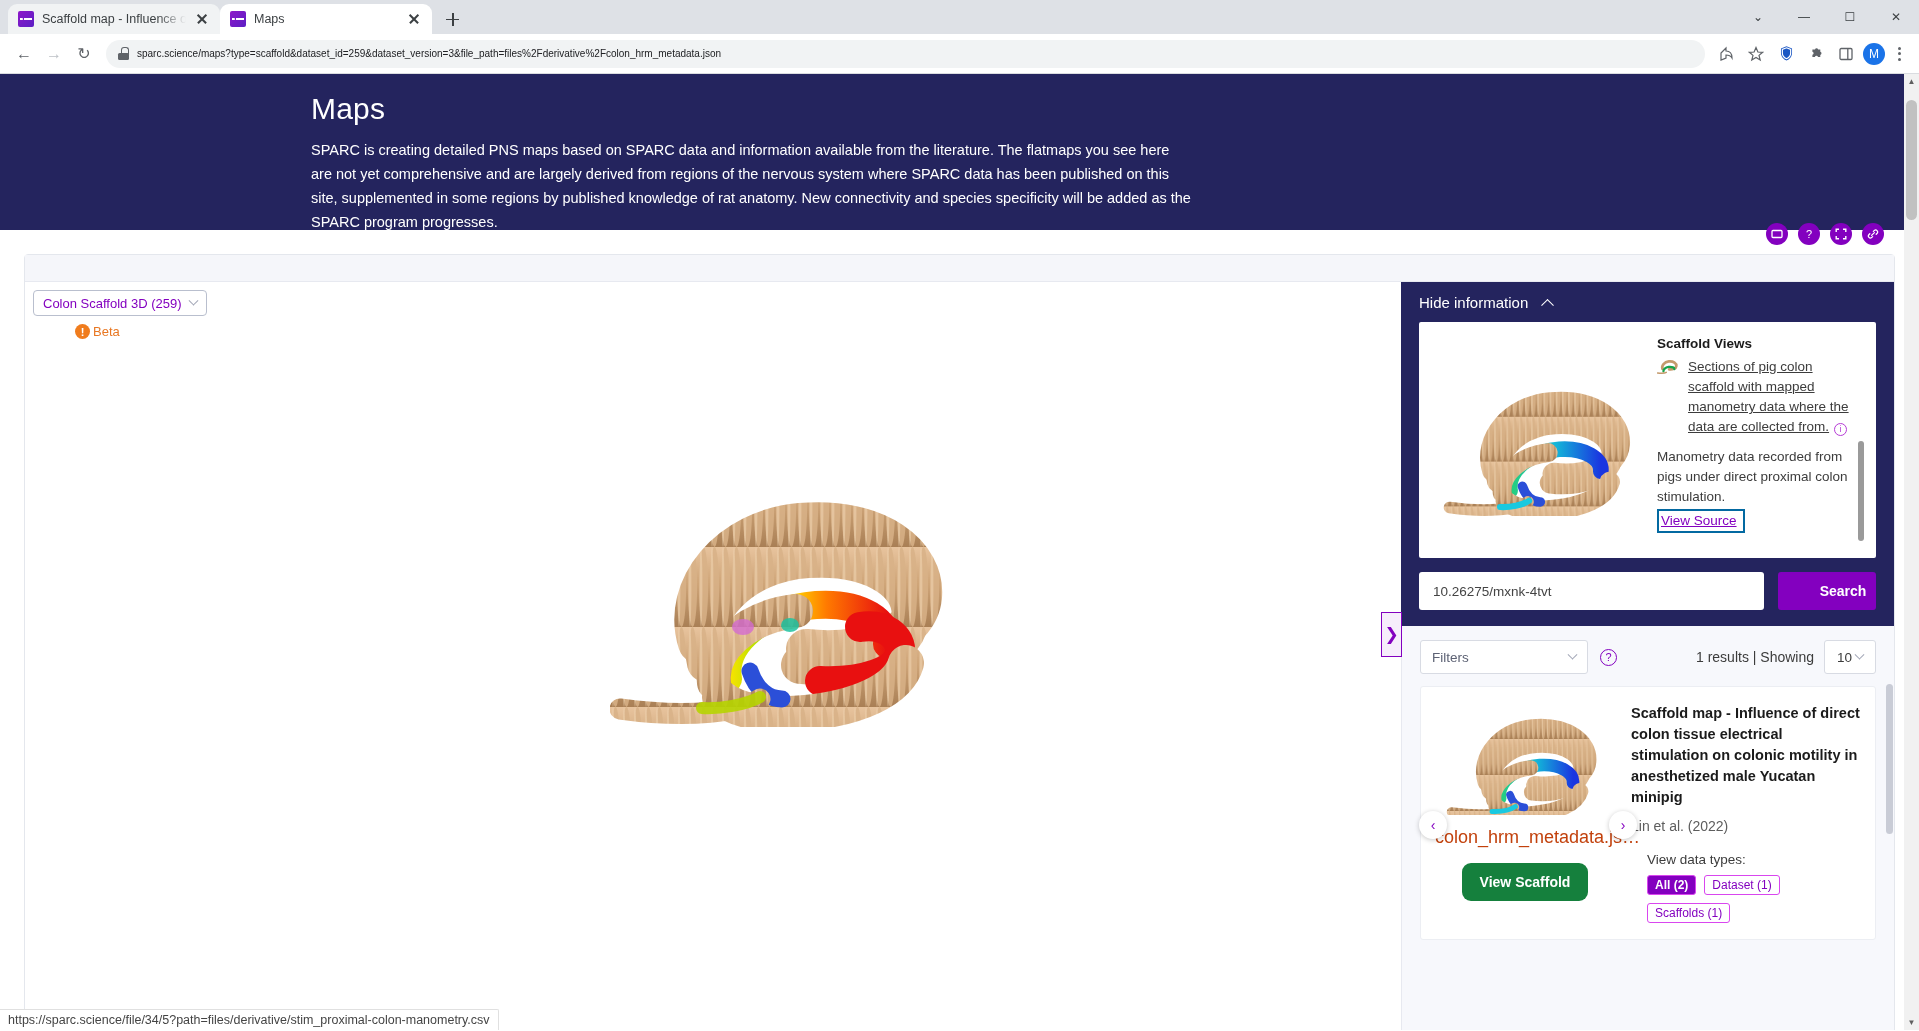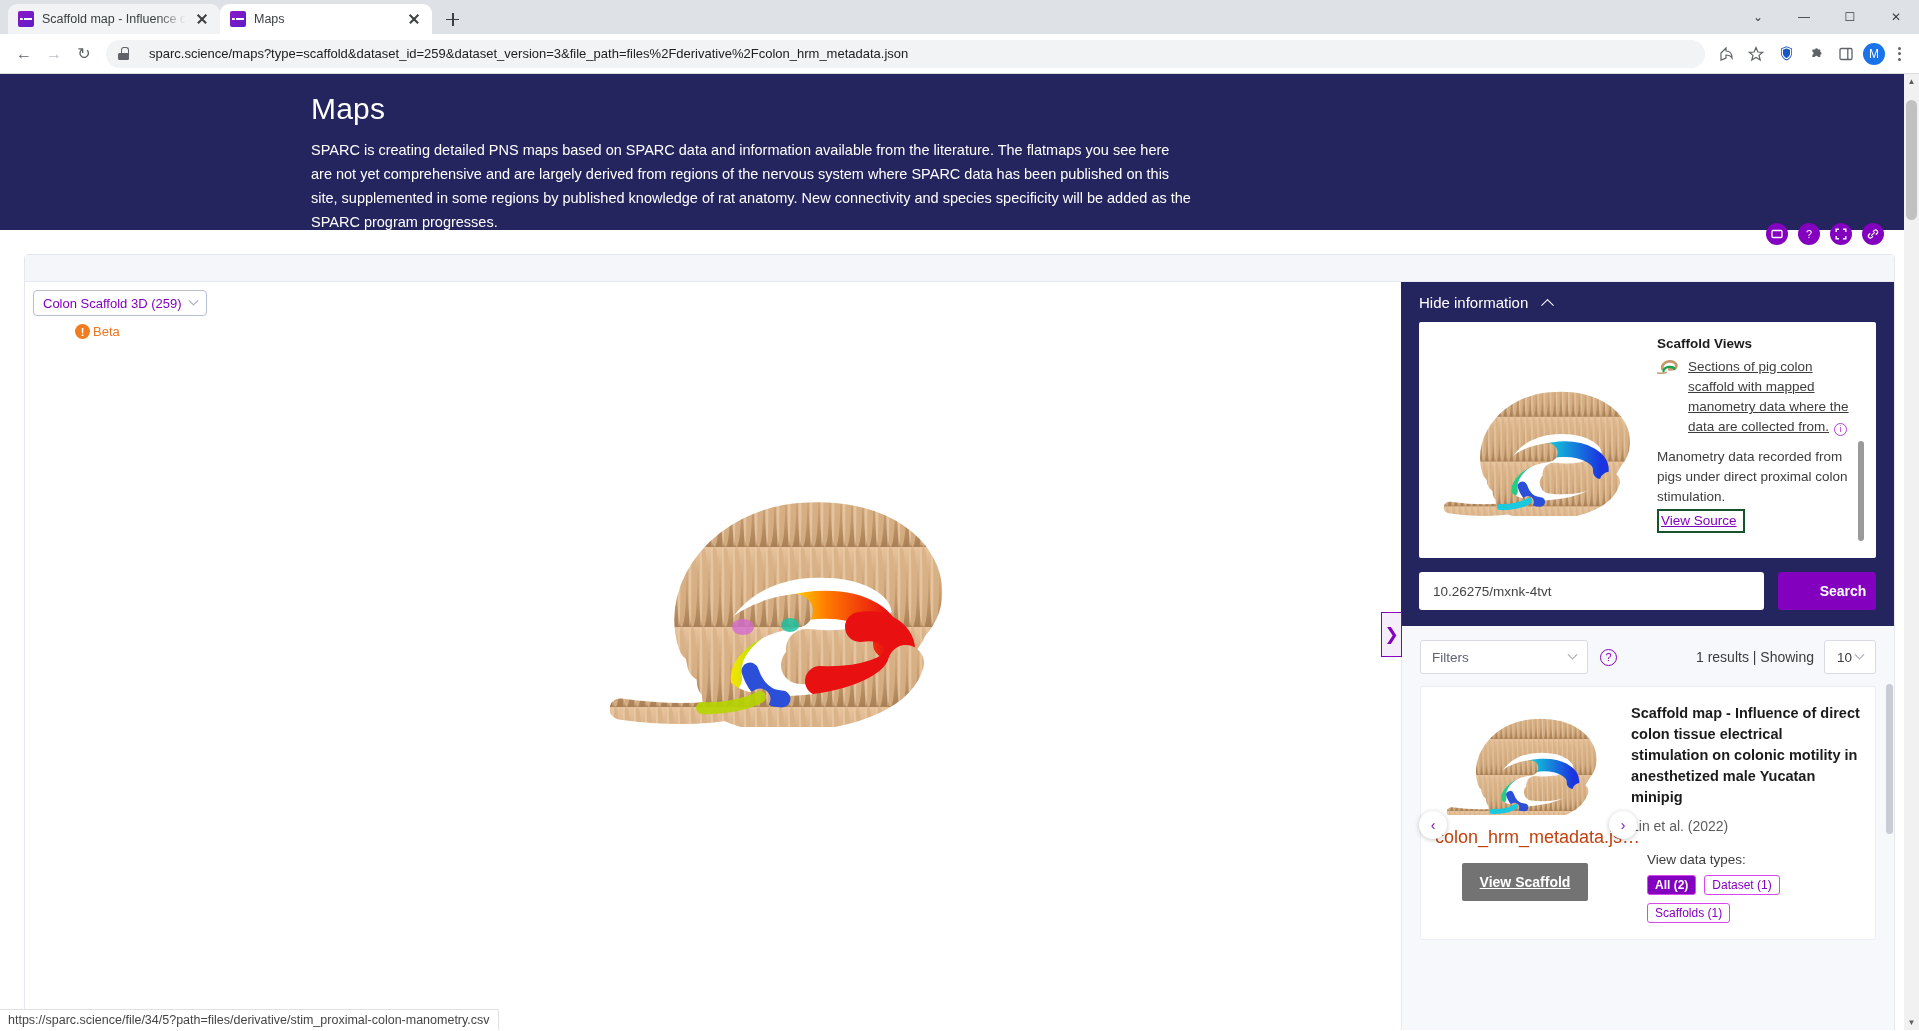--- a/index.html
+++ b/index.html
@@ -50,22 +50,22 @@
 
   .browser-toolbar {
     height:40px;background:#ffffff;display:flex;align-items:center;
     gap:2px;padding:0 10px;border-bottom:1px solid #dadce0;
   }
   .nav-btn{width:28px;height:28px;display:flex;align-items:center;justify-content:center;
     color:#5f6368;font-size:16px;border-radius:50%;}
   .nav-btn.disabled{color:#bdc1c6;}
   .omnibox{
     flex:1 1 auto;height:28px;background:#f1f3f4;border-radius:14px;
-    display:flex;align-items:center;gap:20px;padding:0 12px;margin:0 6px;
-    font-size:13px;color:#202124;overflow:hidden;
+    display:flex;align-items:center;gap:8px;padding:0 12px;margin:0 6px;
+    font-size:10px;color:#202124;overflow:hidden;
   }
   .lock-icon{width:11px;height:13px;position:relative;flex:0 0 11px;}
   .lock-icon::before{content:"";position:absolute;left:0;bottom:0;width:11px;height:7px;
     background:#5f6368;border-radius:1.5px;}
   .lock-icon::after{content:"";position:absolute;left:2.5px;top:0;width:6px;height:6px;
     border:1.6px solid #5f6368;border-bottom:none;border-radius:3px 3px 0 0;}
   .omnibox-url{white-space:nowrap;overflow:hidden;}
   .tb-icons{display:flex;align-items:center;gap:4px;}
   .tb-ic{width:26px;height:26px;display:flex;align-items:center;justify-content:center;color:#5f6368;}
   .avatar-m{width:22px;height:22px;border-radius:50%;background:#1a73e8;color:#fff;
@@ -120,21 +120,21 @@
   .card-text{flex:1 1 auto;position:relative;padding-right:12px;font-size:13.5px;color:#3c3c3c;}
   .card-text h4{font-size:13.5px;margin-bottom:6px;color:#1b1b1b;}
   .sv-row{display:flex;gap:9px;margin-bottom:10px;}
   .sv-thumb{width:22px;height:22px;flex:0 0 22px;border-radius:2px;overflow:hidden;}
   .sv-desc{line-height:20px;text-decoration:underline;}
   .iicon{display:inline-block;width:13px;height:13px;border:1.3px solid #b63bd6;border-radius:50%;
     color:#b63bd6;font-size:9px;line-height:11px;text-align:center;vertical-align:-1px;
     font-style:normal;margin-left:5px;}
   .sv-note{line-height:20px;}
   .view-source{color:#8300bf;text-decoration:underline;font-size:13.5px;display:inline-block;}
-  .vs-box{display:inline-block;border:2px solid #14532d;padding:2px 6px 3px 2px;margin-top:2px;}
+  .vs-box{display:inline-block;border:2px solid #0369a1;padding:2px 6px 3px 2px;margin-top:2px;}
   .panel-scrollbar{position:absolute;right:2px;top:105px;width:6px;height:100px;
     background:#9a9a9a;border-radius:3px;}
 
   .searchrow{background:#24245e;padding:0 18px 16px 18px;display:flex;gap:14px;align-items:center;}
   .searchbox{flex:1 1 auto;height:38px;background:#fff;border-radius:3px;
     display:flex;align-items:center;padding:0 14px;font-size:13.5px;color:#444;}
   .search-btn{height:38px;width:98px;background:#8300bf;color:#fff;border:none;
     border-radius:3px;font-size:14px;font-family:inherit;font-weight:bold;padding-left:32px;}
 
   .results{background:#f7f8fc;height:calc(100% - 397px);border-left:1px solid #e7e9f0;
@@ -147,22 +147,22 @@
     font-size:11px;display:flex;align-items:center;justify-content:center;}
   .resultcount{margin-left:auto;font-size:14px;color:#3c3c3c;display:flex;align-items:center;gap:0;}
   .pagesize{width:52px;height:34px;border:1px solid #d8dbe3;border-radius:3px;background:#fff;
     display:flex;align-items:center;justify-content:center;gap:4px;font-size:13.5px;color:#3c3c3c;
     margin-left:10px;}
   .result-card{background:#fff;margin:0 18px;border:1px solid #eceef3;border-radius:3px;
     display:flex;padding:16px 14px;gap:8px;position:relative;}
   .rc-left{width:180px;flex:0 0 180px;position:relative;text-align:center;}
   .rc-img{height:112px;display:flex;align-items:center;justify-content:center;}
   .rc-fname{font-size:18px;color:#c2410c;margin-top:12px;}
-  .view-scaffold{margin-top:15px;background:#737373;color:#fff;border:none;border-radius:2px;
-    padding:11px 18px;font-size:14px;font-family:inherit;font-weight:bold;text-decoration:underline;}
+  .view-scaffold{margin-top:15px;background:#15803d;color:#fff;border:none;border-radius:9px;
+    padding:11px 18px;font-size:14px;font-family:inherit;font-weight:bold;}
   .carousel-btn{position:absolute;width:28px;height:28px;border-radius:50%;background:#fff;
     box-shadow:0 1px 5px rgba(0,0,0,.22);display:flex;align-items:center;justify-content:center;
     color:#8300bf;font-size:14px;top:108px;}
   .cb-prev{left:-16px;}
   .cb-next{right:-22px;}
   .rc-right{flex:1 1 auto;padding-left:8px;}
   .rc-title{font-size:14.5px;font-weight:bold;color:#1b1b1b;line-height:21px;}
   .rc-authors{font-size:14px;color:#5d5d5d;margin-top:10px;}
   .rc-dtlabel{font-size:13.5px;color:#3c3c3c;margin:18px 0 8px 16px;}
   .chips{display:flex;flex-wrap:wrap;gap:8px;margin-left:16px;}

